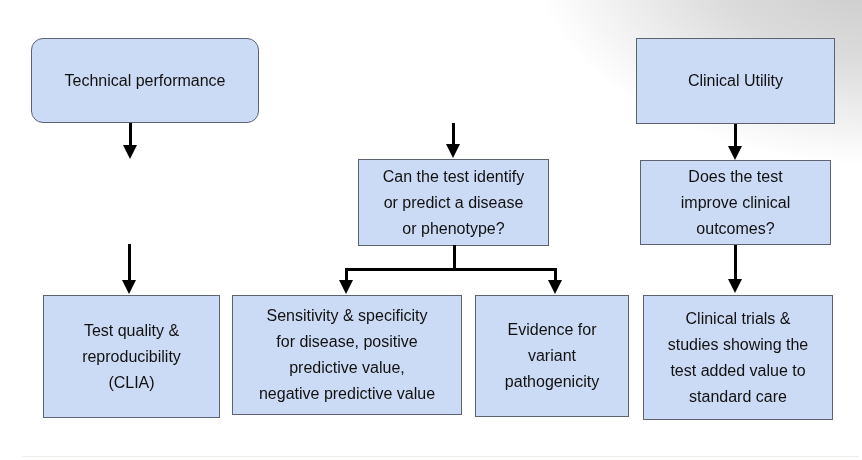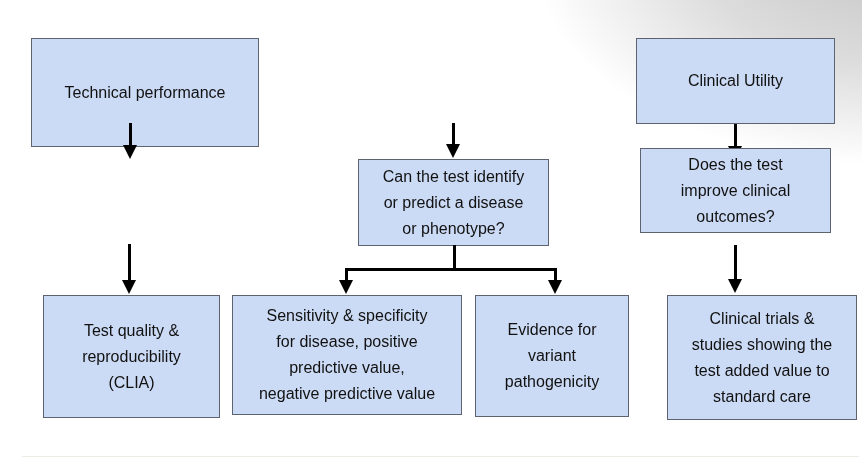--- a/index.html
+++ b/index.html
@@ -30,32 +30,32 @@
     font-size: 16px;
     line-height: 26px;
     text-align: center;
     white-space: pre-line;
     display: flex;
     align-items: center;
     justify-content: center;
     padding: 2px 4px;
   }
   
-  .n-a1 { left: 31px;  top: 38px;  width: 228px; height: 109px; }
+  .n-a1 { left: 31px;  top: 38px;  width: 228px; height: 85px; border-radius: 12px; }
   .n-a2 { left: 29px;  top: 159px; width: 200px; height: 85px; }
   .n-a3 { left: 43px;  top: 295px; width: 177px; height: 123px; }
   
   .n-b1 { left: 340px; top: 38px;  width: 230px; height: 85px; }
   .n-b2 { left: 358px; top: 159px; width: 191px; height: 87px; }
   .n-b3a{ left: 232px; top: 295px; width: 230px; height: 120px; }
   .n-b3b{ left: 475px; top: 295px; width: 154px; height: 122px; }
   
   .n-c1 { left: 636px; top: 38px;  width: 199px; height: 86px; text-align: right; }
-  .n-c2 { left: 640px; top: 148px; width: 191px; height: 85px; }
-  .n-c3 { left: 643px; top: 295px; width: 190px; height: 125px; margin-left: 24px; }
+  .n-c2 { left: 640px; top: 160px; width: 191px; height: 85px; }
+  .n-c3 { left: 643px; top: 295px; width: 190px; height: 125px; }
 
   .arrow {
     position: absolute;
     width: 14px;
     display: flex;
     flex-direction: column;
     align-items: center;
   }
   .arrow .shaft { width: 3px; flex: 1; background: var(--arrow-color); }
   .arrow .head {

